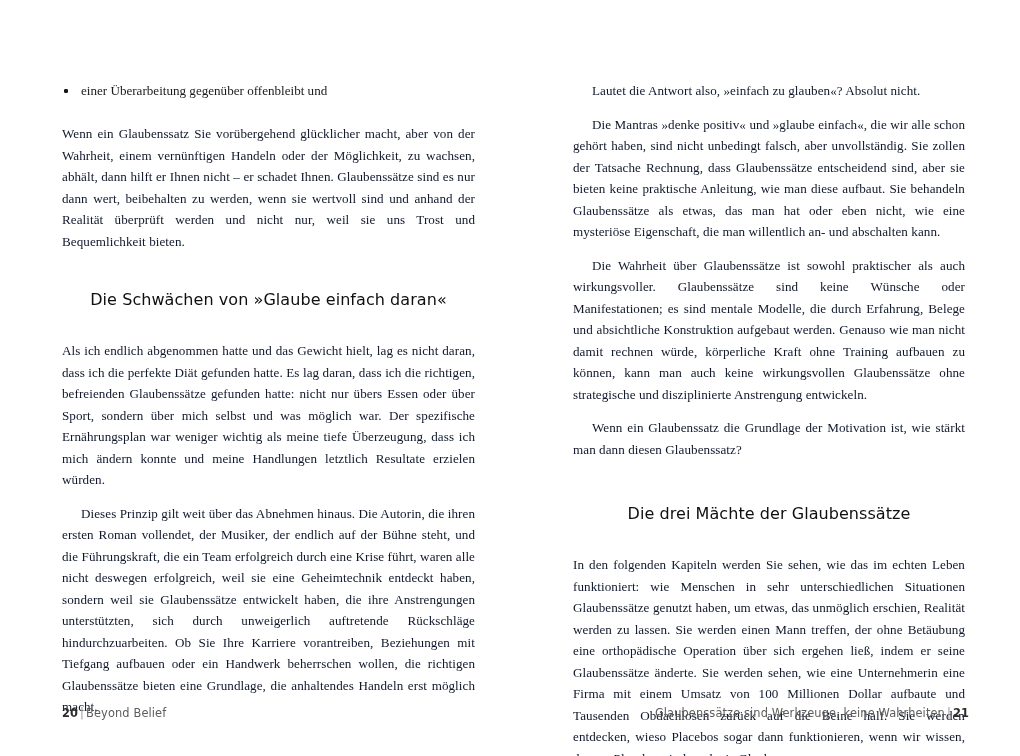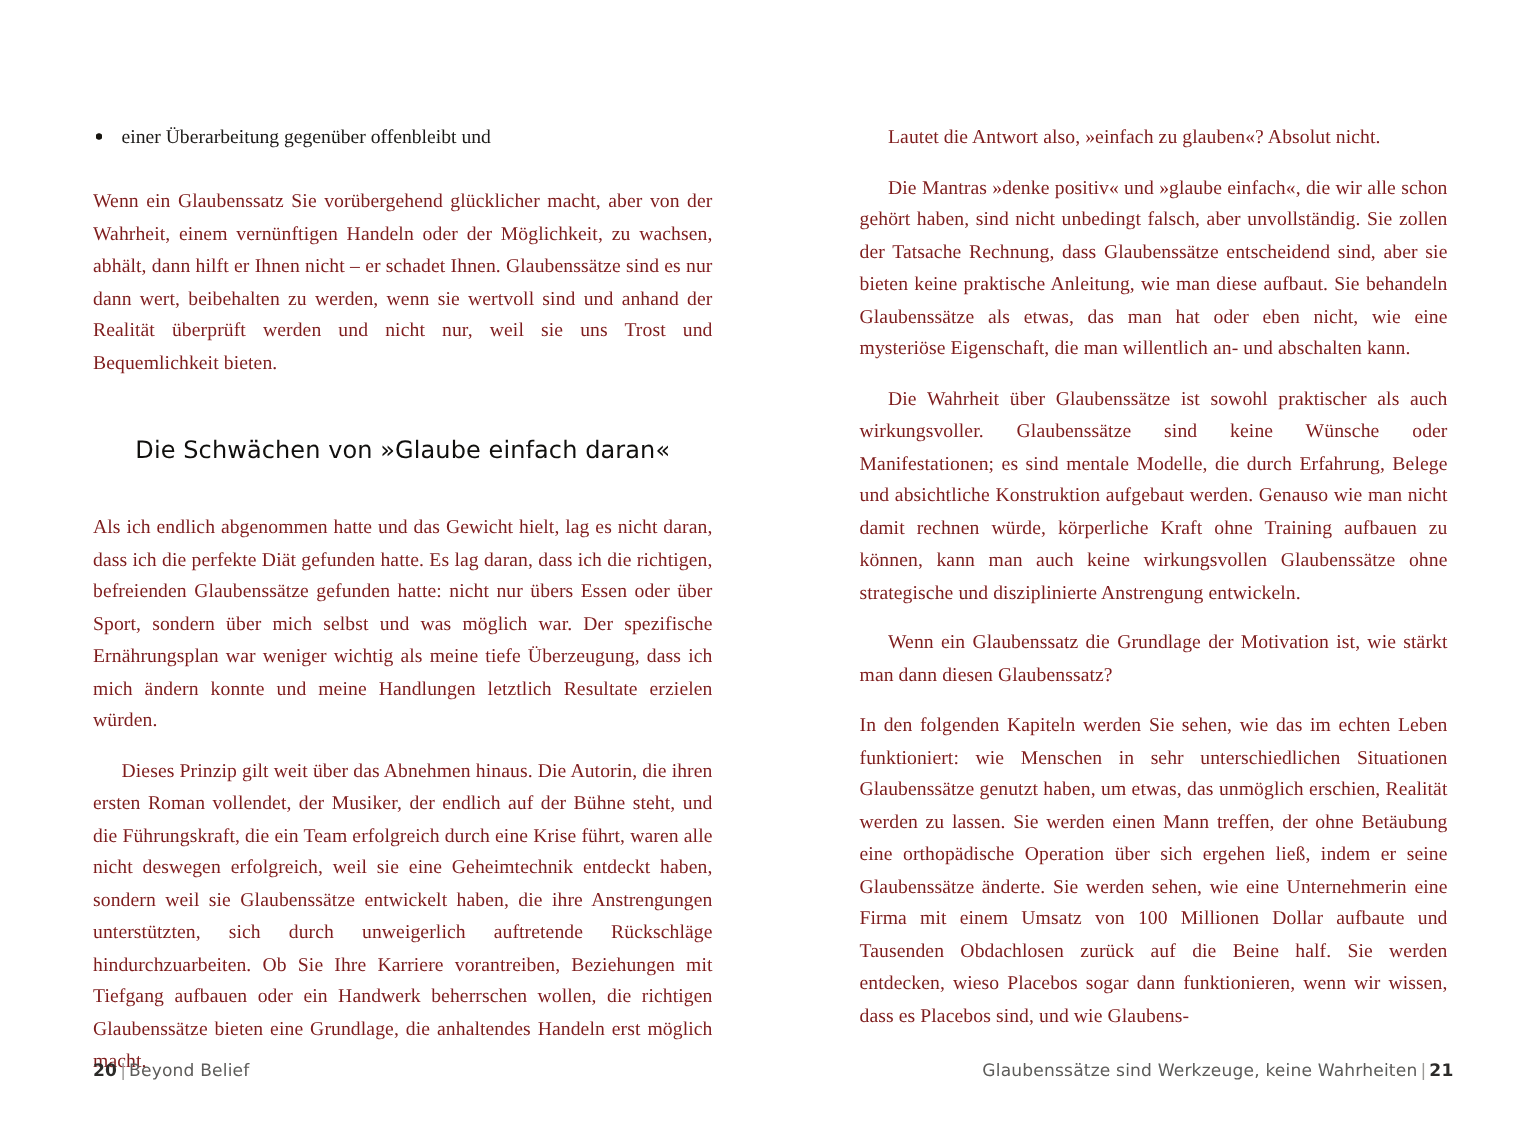--- a/index.html
+++ b/index.html
@@ -38,21 +38,21 @@
 
   
   .para {
     font-family: "Liberation Serif", "DejaVu Serif", serif;
     font-size: 13.1px;
     line-height: 21.5px;
     text-align: justify;
     -webkit-hyphens: none;
     hyphens: none;
     margin: 0;
-    color: #7f1d1d;
+    color: #0f172a;
     letter-spacing: 0.005em;
   }
   .para + .para { margin-top: 12px; }
   .para.indent { text-indent: 19px; }
   .para.gap-before { margin-top: 21.5px; }
 
   
   .bullets {
     list-style: none;
     margin: 0;
@@ -147,20 +147,21 @@
   </div>
 
   <div class="page page-right">
     <div class="col">
 
       <p class="para indent">Lautet die Antwort also, »einfach zu glauben«? Absolut nicht.</p>
       <p class="para indent">Die Mantras »denke positiv« und »glaube einfach«, die wir alle schon gehört haben, sind nicht unbedingt falsch, aber unvollständig. Sie zollen der Tatsache Rechnung, dass Glaubenssätze entscheidend sind, aber sie bieten keine praktische Anleitung, wie man diese aufbaut. Sie behandeln Glaubenssätze als etwas, das man hat oder eben nicht, wie eine mysteriöse Eigenschaft, die man willentlich an- und abschalten kann.</p>
       <p class="para indent">Die Wahrheit über Glaubenssätze ist sowohl praktischer als auch wirkungsvoller. Glaubenssätze sind keine Wünsche oder Manifestationen; es sind mentale Modelle, die durch Erfahrung, Belege und absichtliche Konstruktion aufgebaut werden. Genauso wie man nicht damit rechnen würde, körperliche Kraft ohne Training aufbauen zu können, kann man auch keine wirkungsvollen Glaubenssätze ohne strategische und disziplinierte Anstrengung entwickeln.</p>
       <p class="para indent">Wenn ein Glaubenssatz die Grundlage der Motivation ist, wie stärkt man dann diesen Glaubenssatz?</p>
 
+      <h2 class="heading heading-block-r">Die drei Mächte der Glaubenssätze</h2>
 
       <p class="para">In den folgenden Kapiteln werden Sie sehen, wie das im echten Leben funktioniert: wie Menschen in sehr unterschiedlichen Situationen Glaubenssätze genutzt haben, um etwas, das unmöglich erschien, Realität werden zu lassen. Sie werden einen Mann treffen, der ohne Betäubung eine orthopädische Operation über sich ergehen ließ, indem er seine Glaubenssätze änderte. Sie werden sehen, wie eine Unternehmerin eine Firma mit einem Umsatz von 100 Millionen Dollar aufbaute und Tausenden Obdachlosen zurück auf die Beine half. Sie werden entdecken, wieso Placebos sogar dann funktionieren, wenn wir wissen, dass es Placebos sind, und wie Glaubens-</p>
 
     </div>
 
     <div class="footer footer-right">
       <span>Glaubenssätze sind Werkzeuge, keine Wahrheiten</span><span class="rule">|</span><span class="folio">21</span>
     </div>
   </div>
 

